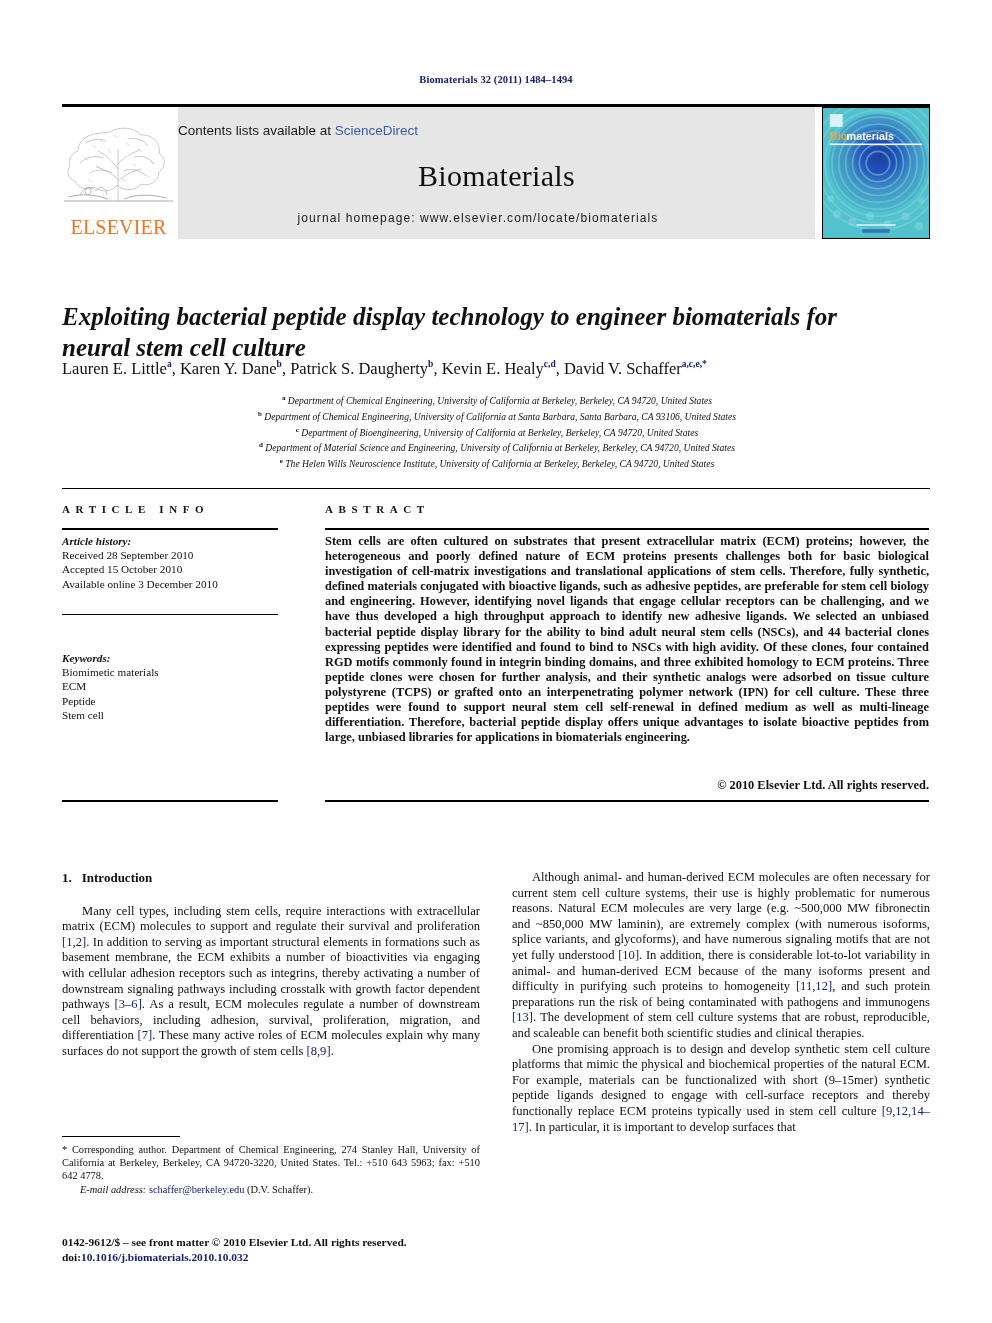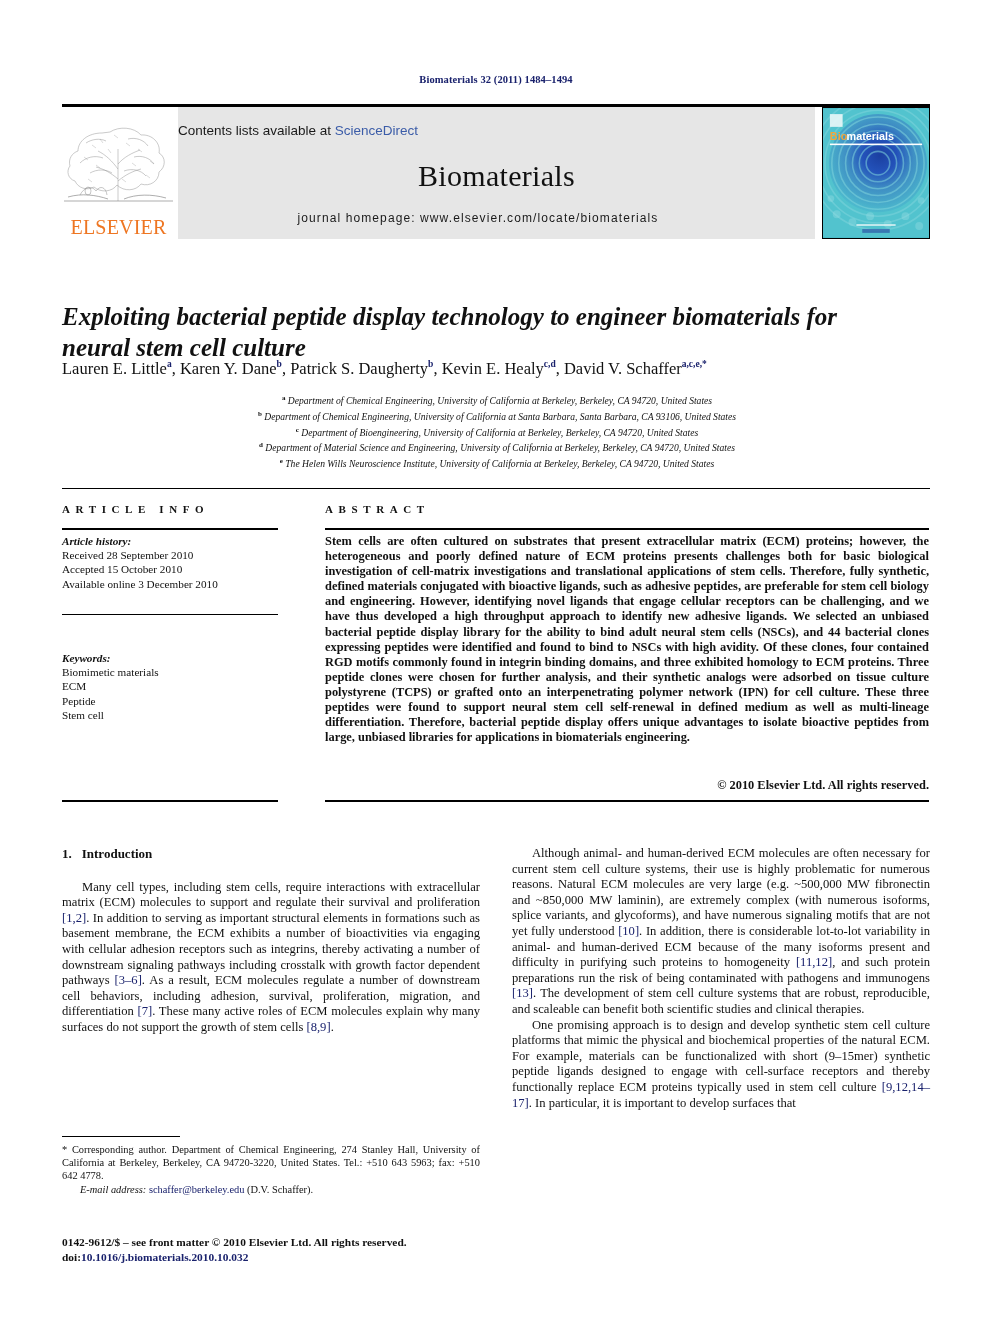--- a/index.html
+++ b/index.html
@@ -258,21 +258,21 @@
     width: 604px;
     text-align: right;
     font-size: 12.4px;
     font-weight: 600;
     color: #111;
   }
 
   
   .col {
     position: absolute;
-    top: 846px;
+    top: 870px;
     width: 418px;
     font-size: 12.6px;
     line-height: 15.6px;
     text-align: justify;
     color: #111;
   }
   #col-left  { left: 62px; }
   #col-right { left: 512px; }
 
   .h2 {

